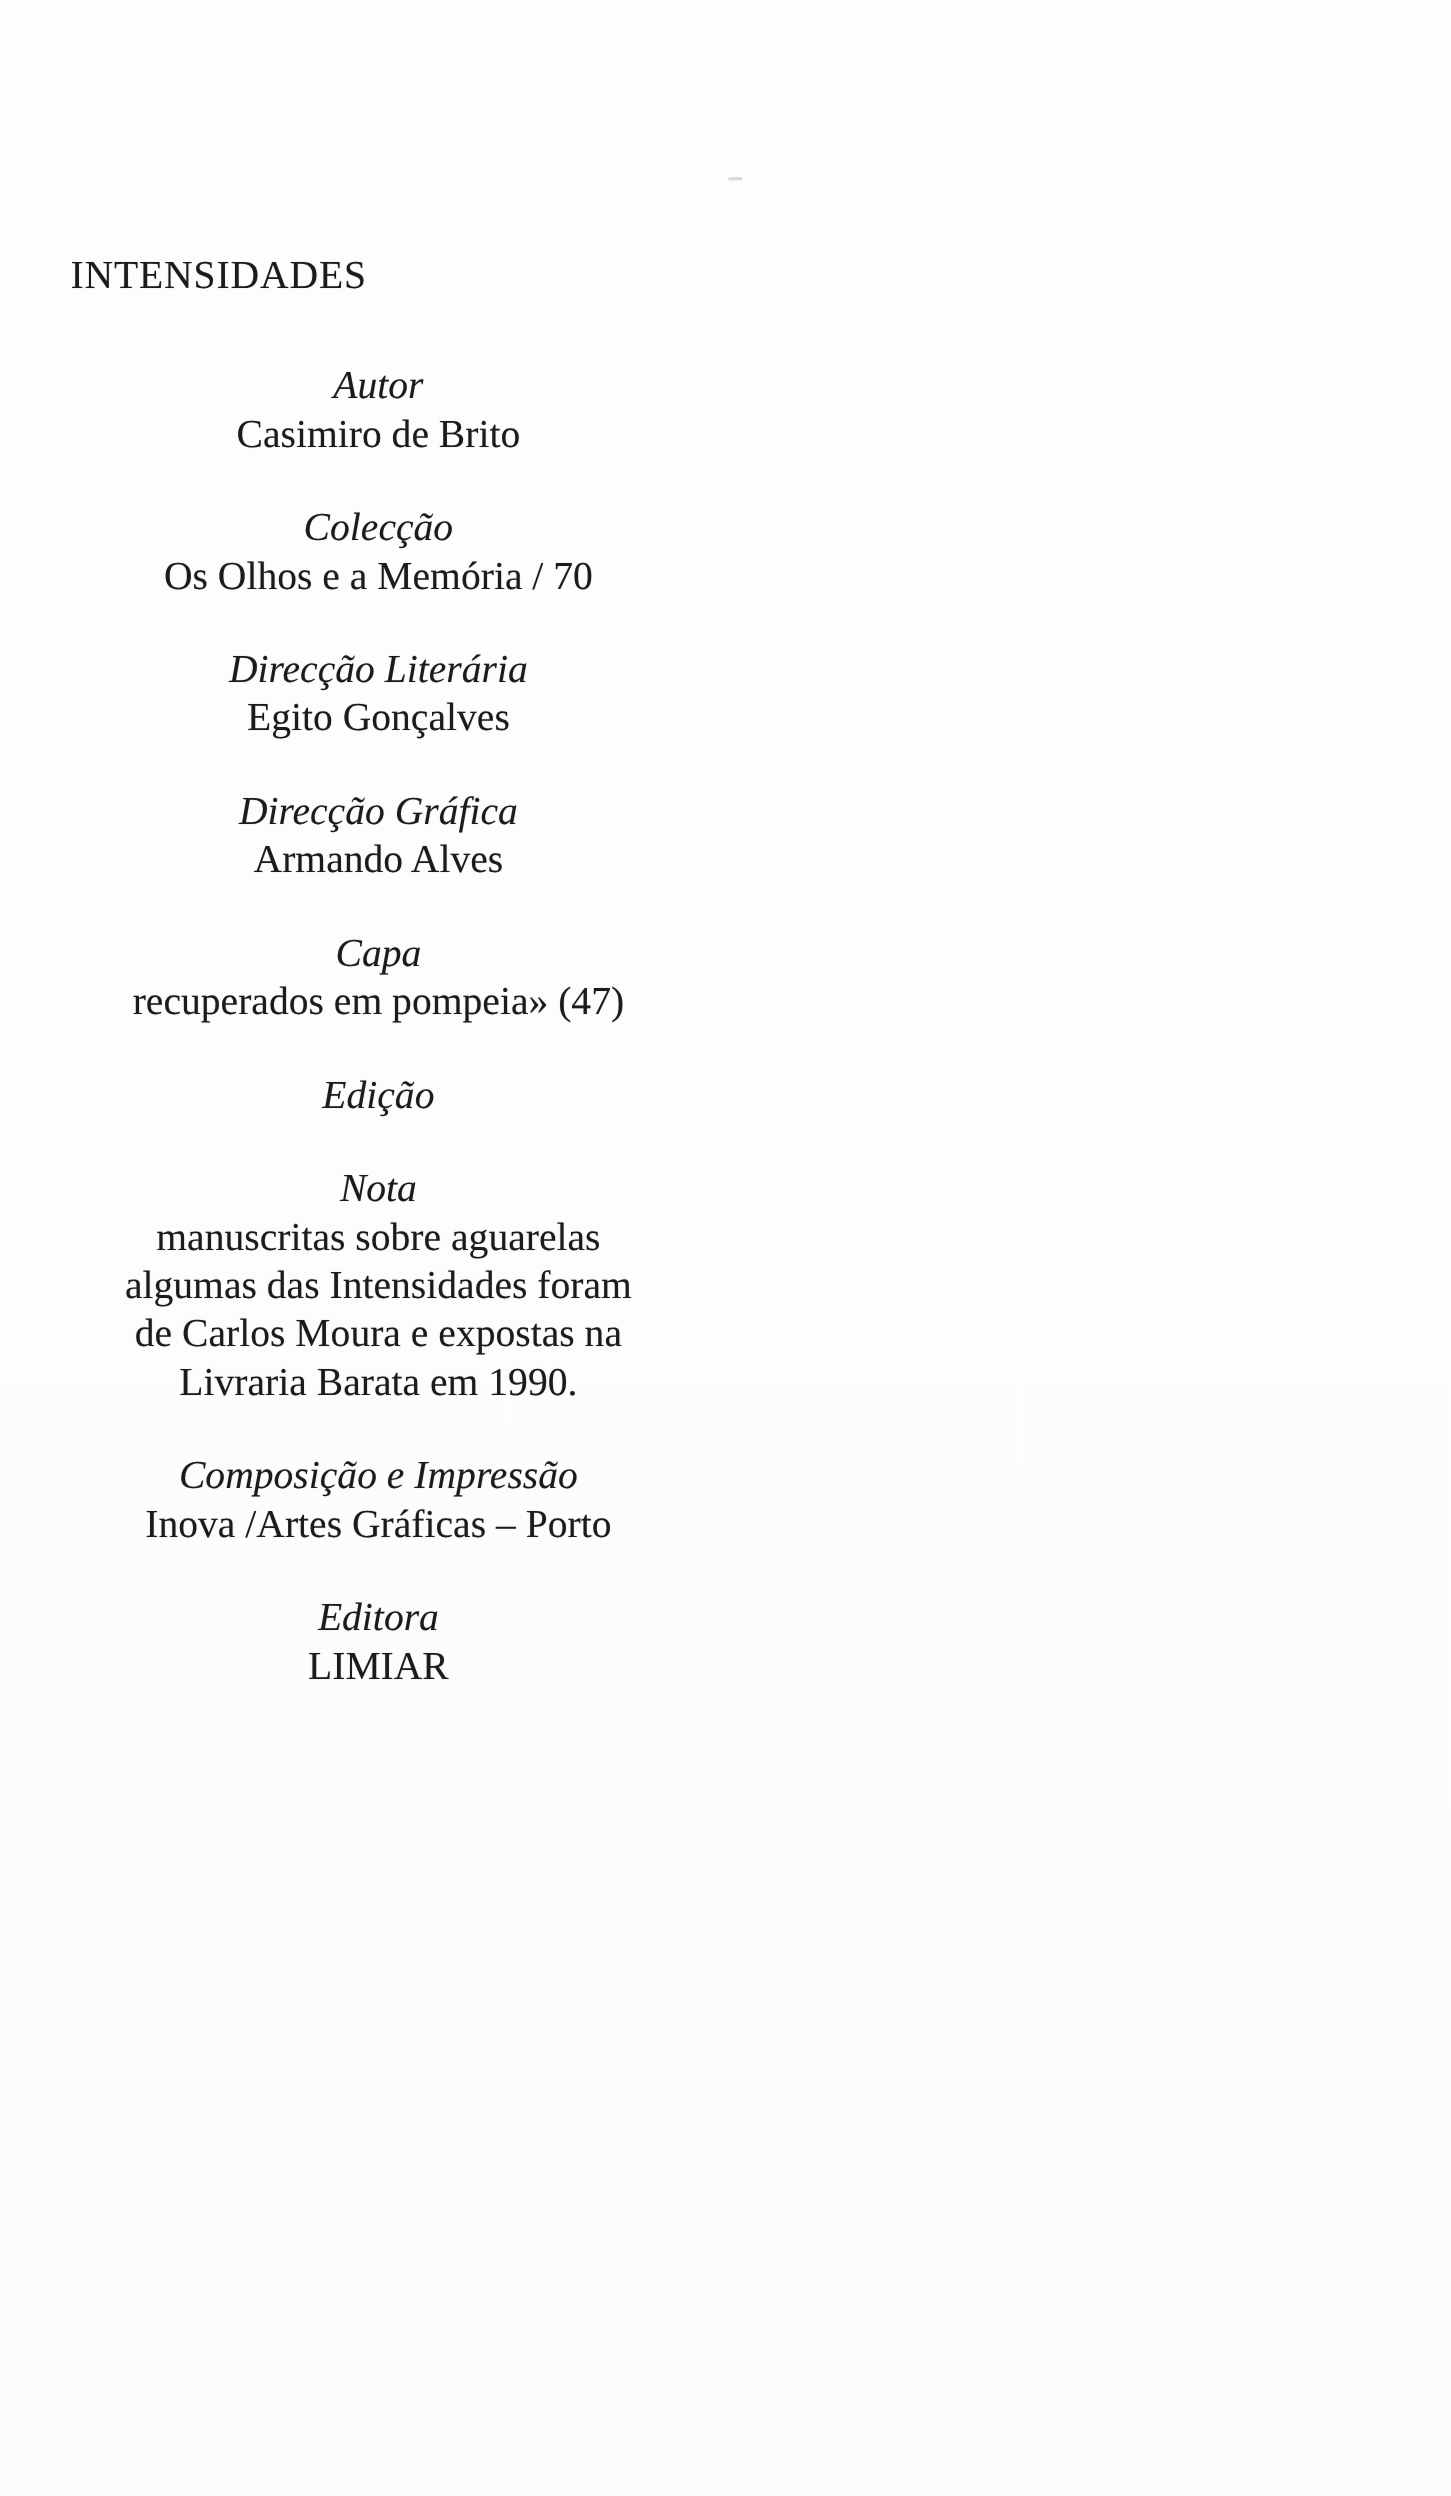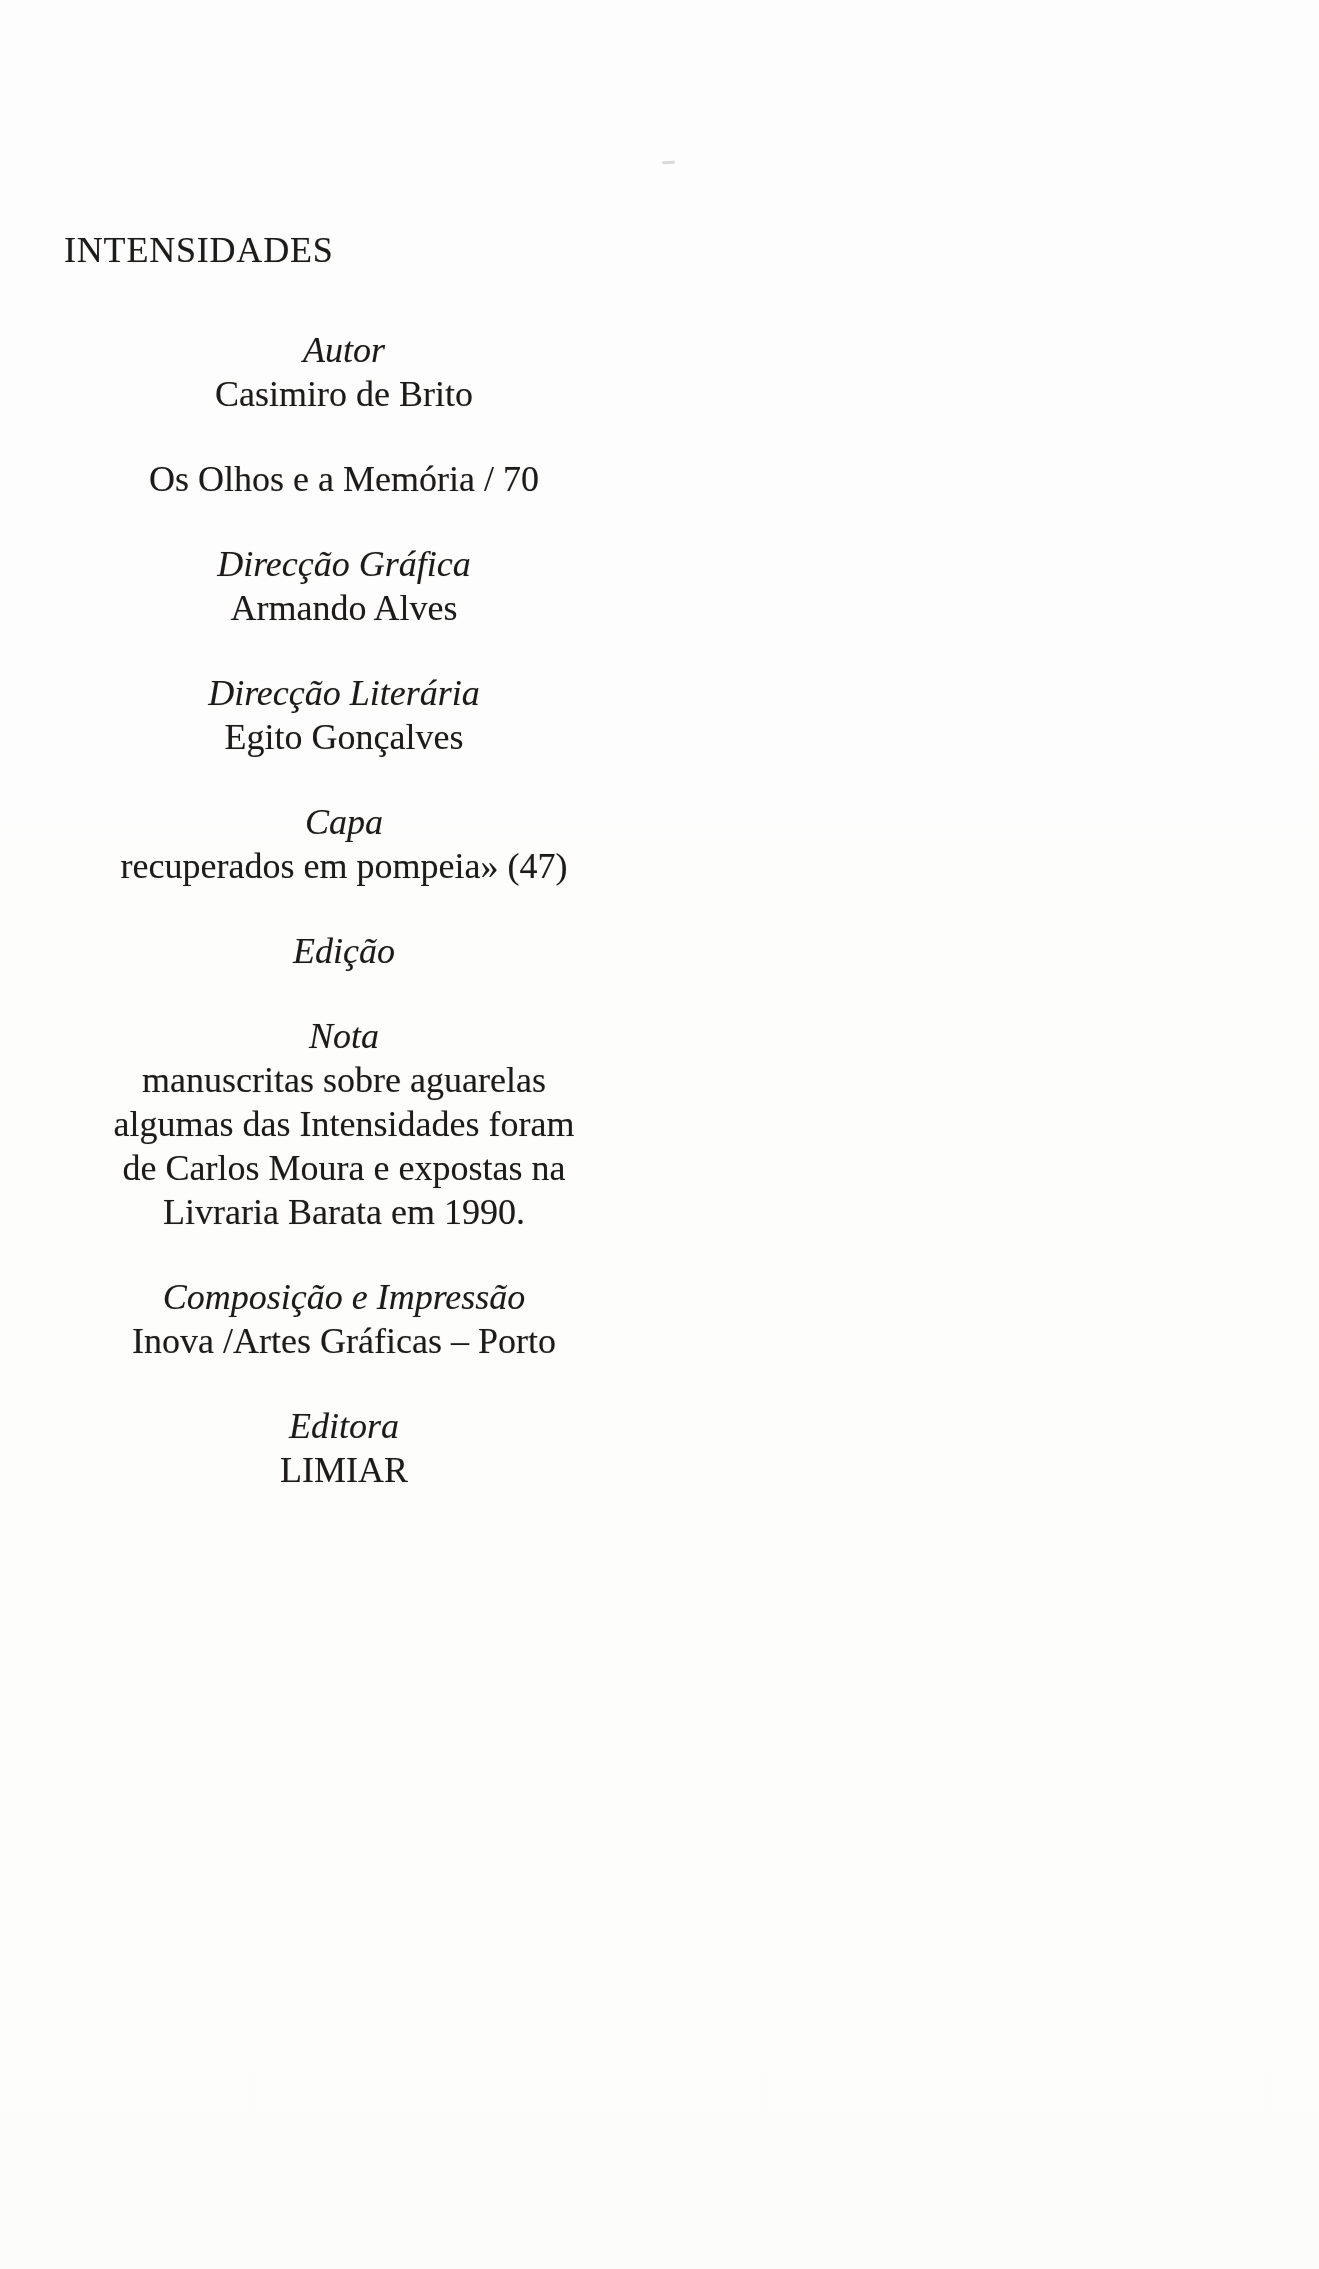--- a/index.html
+++ b/index.html
@@ -68,31 +68,32 @@
   <div class="content">
 
     <h1 class="book-title">INTENSIDADES</h1>
 
     <section class="colophon-section">
       <p class="section-label">Autor</p>
       <p class="section-line">Casimiro de Brito</p>
     </section>
 
     <section class="colophon-section">
+      <p class="section-label">Colecção</p>
       <p class="section-line">Os Olhos e a Memória / 70</p>
+    </section>
+
+    <section class="colophon-section">
+      <p class="section-label">Direcção Literária</p>
+      <p class="section-line">Egito Gonçalves</p>
     </section>
 
     <section class="colophon-section">
       <p class="section-label">Direcção Gráfica</p>
       <p class="section-line">Armando Alves</p>
-    </section>
-
-    <section class="colophon-section">
-      <p class="section-label">Direcção Literária</p>
-      <p class="section-line">Egito Gonçalves</p>
     </section>
 
     <section class="colophon-section">
       <p class="section-label">Capa</p>
       <p class="section-line">recuperados em pompeia» (47)</p>
     </section>
 
     <section class="colophon-section">
       <p class="section-label">Edição</p>
     </section>

